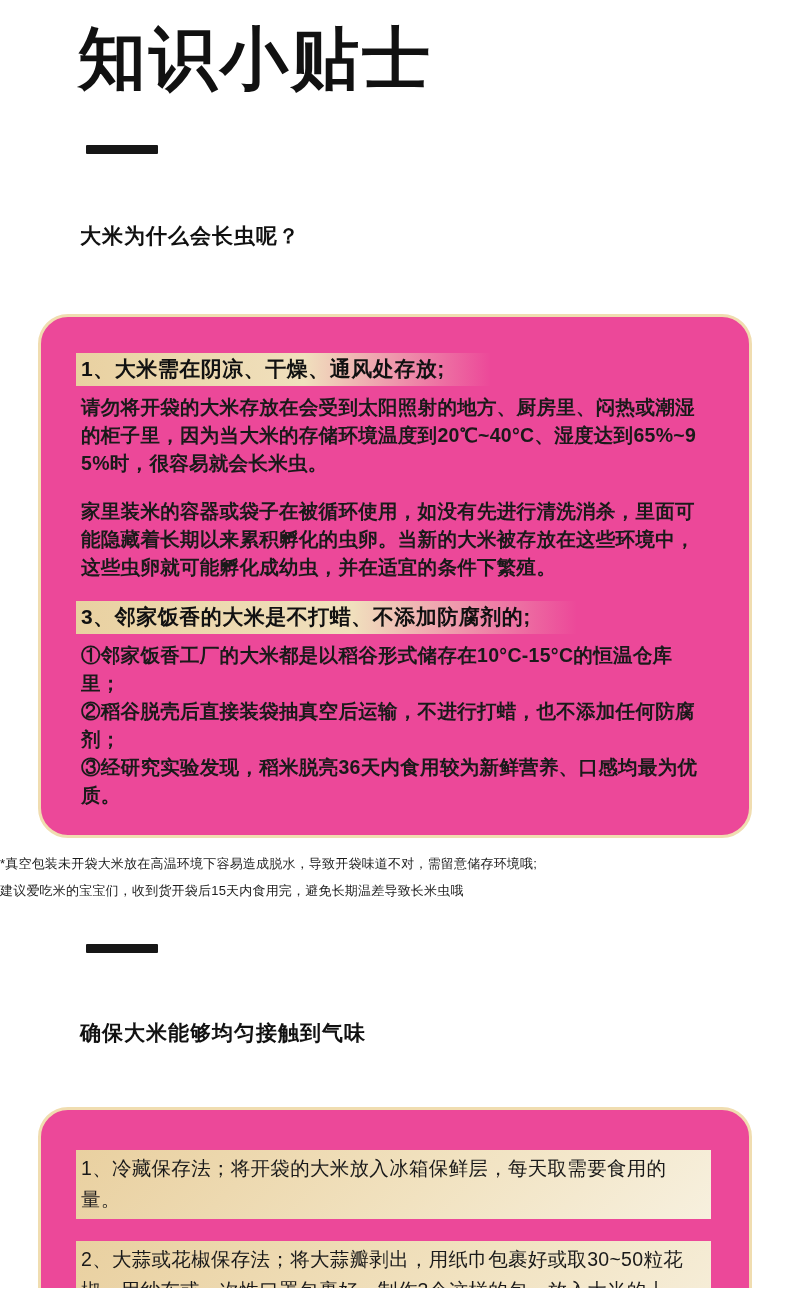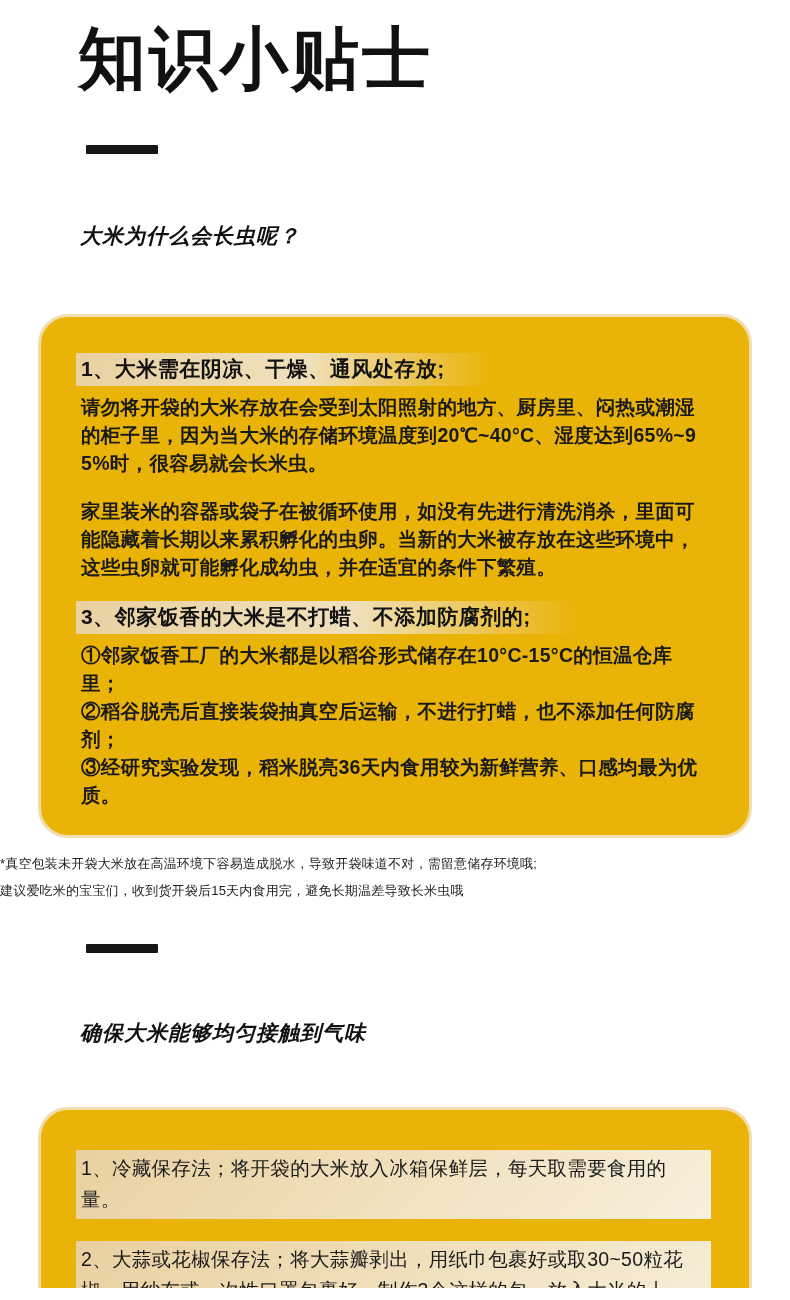--- a/index.html
+++ b/index.html
@@ -17,29 +17,29 @@
     font-size: 68px; line-height: 1.25; font-weight: 900;
     letter-spacing: 3px; color: #111;
   }
   .dash {
     width: 72px; height: 9px; background: #161616;
     margin: 44px 0 0 86px; border-radius: 1px;
   }
   .dash-2 { margin-top: 40px; }
   .section-heading {
     margin: 68px 0 0 80px;
-    font-size: 21px; font-weight: 800; letter-spacing: 1px; color: #111; font-style: italic;
+    font-size: 21px; font-weight: 800; letter-spacing: 1px; color: #111;
   }
   .section-heading-2 { margin-top: 66px; }
 
   .card {
     margin: 64px 38px 0 38px;
     border: 3px solid #f0ddb0;
     border-radius: 30px;
-    background: #eab308;
+    background: #ec4899;
     padding: 36px 38px 22px 40px;
     box-sizing: border-box;
   }
   .card-2 { margin-top: 60px; padding: 40px 38px 40px 40px; }
 
   .hl-heading {
     display: inline-block;
     font-size: 21px; font-weight: 800; line-height: 28px;
     letter-spacing: 0.5px;
     padding: 2px 46px 3px 5px; margin-left: -5px;

